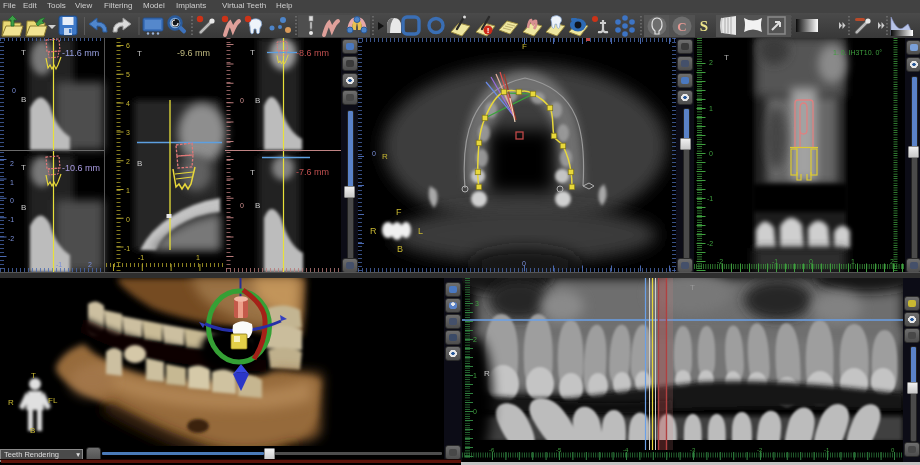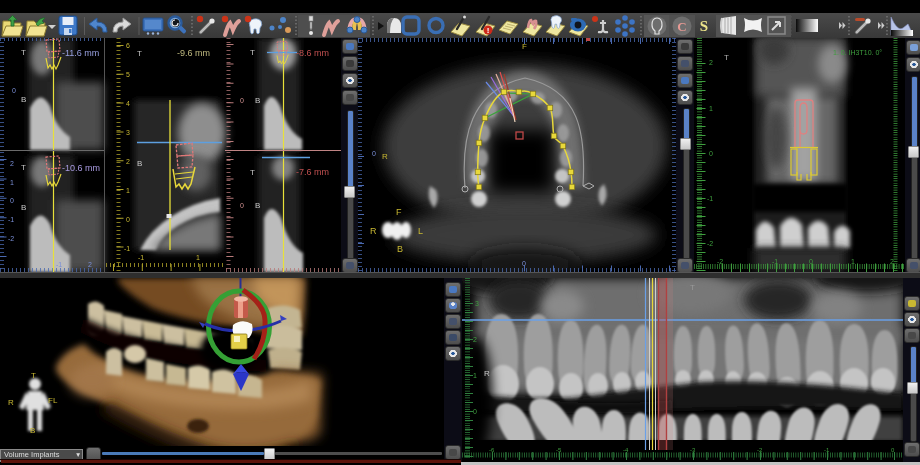--- a/index.html
+++ b/index.html
@@ -13,20 +13,31 @@
 .sbtn{position:absolute;width:14px;height:13px;background:linear-gradient(#6e6e6e,#4d4d4d);border:1px solid #2a2a2a;border-radius:3px;}
 .strack{position:absolute;width:5px;border-radius:2px;}
 .gi{position:absolute;left:3px;top:3px;width:8px;height:7px;border-radius:2px;}
 .gi-eye{background:radial-gradient(circle at 50% 50%,#2a5a9a 0 30%,#e8e8e8 35% 70%,transparent 75%);}
 .gi-person{background:radial-gradient(circle at 50% 30%,#e8e8e8 0 25%,#5a82c8 30% 100%);border-radius:40%;}
 .sthumb{position:absolute;width:9px;height:10px;background:linear-gradient(#f0f0f0,#c9c9c9);border:1px solid #888;border-radius:1px;}
 </style>
 </head>
 <body>
 <div id="root">
+<div id="menubar" class="abs">
+<span style="left:3px">File</span>
+      <span style="left:23px">Edit</span>
+      <span style="left:47px">Tools</span>
+      <span style="left:75px">View</span>
+      <span style="left:104px">Filtering</span>
+      <span style="left:143px">Model</span>
+      <span style="left:176px">Implants</span>
+      <span style="left:222px">Virtual Teeth</span>
+      <span style="left:276px">Help</span>
+</div>
 <div id="toolbar" class="abs">
 <svg width="920" height="25" viewBox="0 0 920 25">
 <defs>
 <linearGradient id="gradbw" x1="0" y1="0" x2="1" y2="0">
             <stop offset="0" stop-color="#0a0a0a"></stop>
             <stop offset="1" stop-color="#fff"></stop>
           </linearGradient>
 <g id="folder">
             <path d="M1 6 L8 6 L10 8 L19 8 L18 21 L0 21 Z" fill="#ead975" stroke="#8a7a30" stroke-width="1"></path>
             <path d="M0 21 L4 11 L21 11 L18 21 Z" fill="#f2e492" stroke="#8a7a30" stroke-width="1"></path>
@@ -685,21 +696,21 @@
 <path d="M28,113 L42,113 L44,132 L26,132 Z"></path>
 <path d="M26,114 L19,129 L23,132 L30,121 Z M44,114 L51,129 L47,132 L40,121 Z"></path>
 <path d="M28,132 L33,132 L33,153 L28,153 Z M37,132 L42,132 L42,153 L37,153 Z"></path>
 </g>
 <text x="31" y="100" fill="#c8b832" font-size="8">T</text>
 <text x="8" y="127" fill="#c8b832" font-size="8">R</text>
 <text x="48" y="125" fill="#c8b832" font-size="8">FL</text>
 <text x="30" y="155" fill="#c8b832" font-size="8">B</text>
 </svg>
 <div class="abs" style="left:0px;top:171px;width:81px;height:11px;background:#4a4a4a;border:1px solid #8a8a8a;color:#dcdcdc;font-size:7.5px;line-height:10px;">
-<span style="padding-left:3px">Volume Implants</span>
+<span style="padding-left:3px">Teeth Rendering</span>
 <span style="position:absolute;right:2px;top:0">▾</span>
 </div>
 <div class="abs" style="left:86px;top:169px;width:13px;height:14px;background:linear-gradient(#6e6e6e,#4d4d4d);border:1px solid #2a2a2a;border-radius:3px;"></div>
 <div class="abs" style="left:102px;top:174px;width:162px;height:3px;background:#4a7ab8;border-radius:1px;"></div>
 <div class="abs" style="left:275px;top:174px;width:167px;height:3px;background:#4d4d4d;border-radius:1px;"></div>
 <div class="abs" style="left:264px;top:170px;width:9px;height:11px;background:linear-gradient(#f2f2f2,#c9c9c9);border:1px solid #888;border-radius:1px;"></div>
 </div>
 <div id="scolD" class="scol abs" style="left:444px;top:278px;width:18px;height:184px;">
 <div class="sbtn" style="left:1px;top:4px">
         <div class="gi" style="background:#4a78c0"></div>

